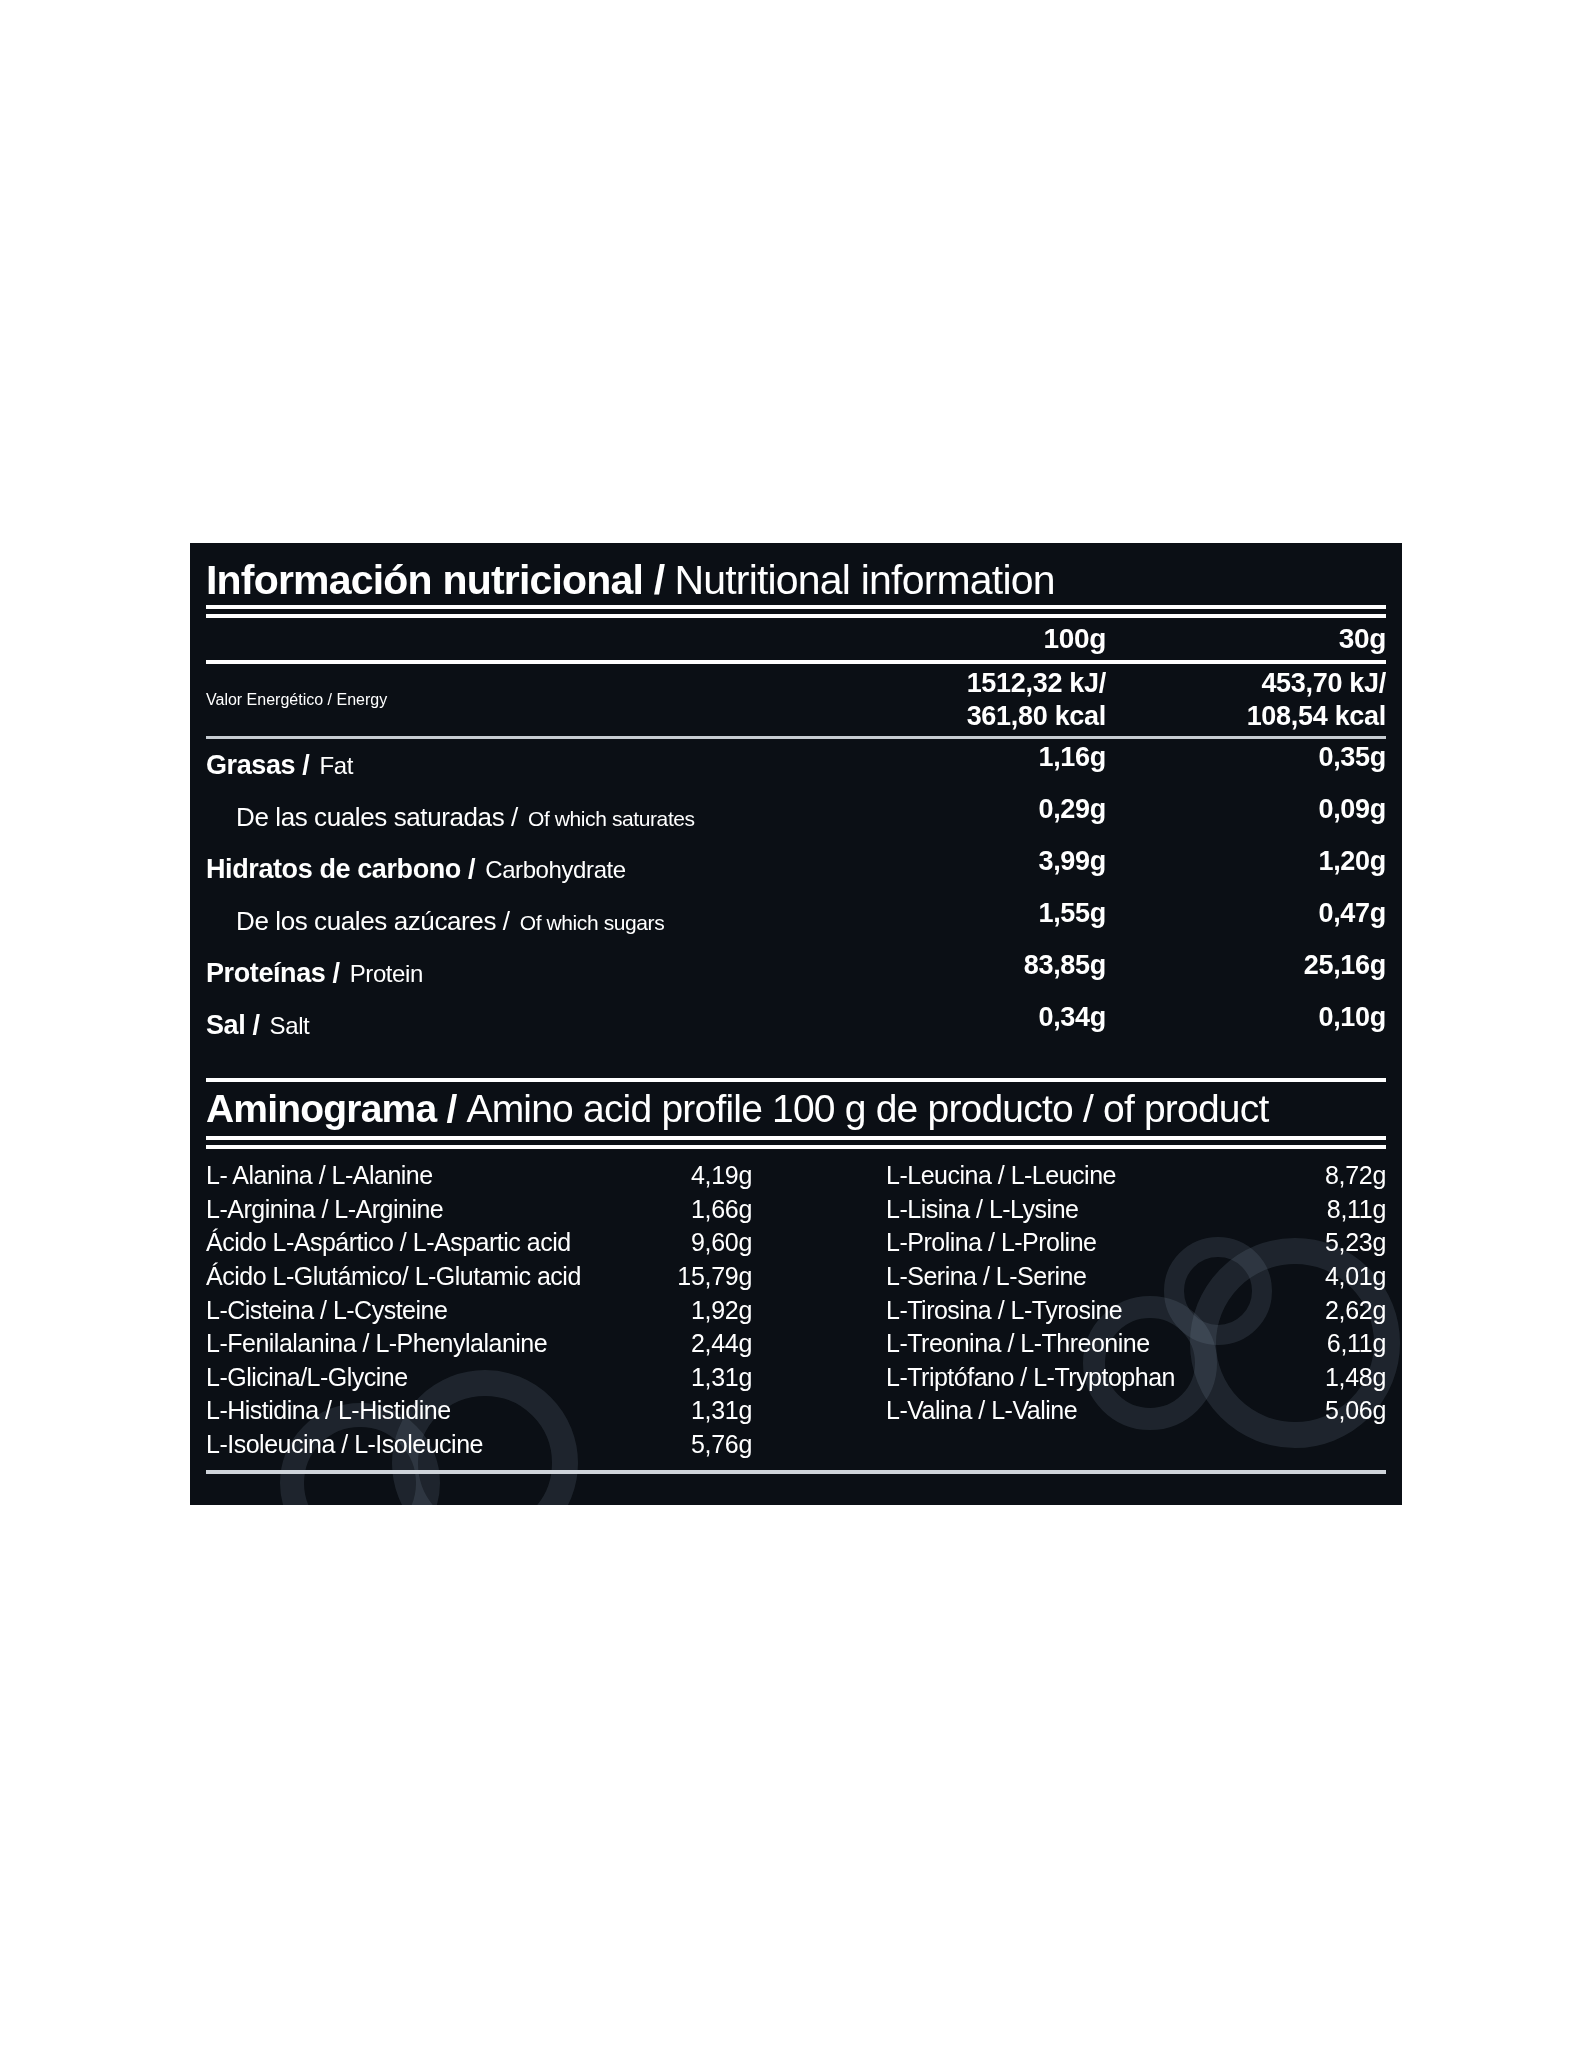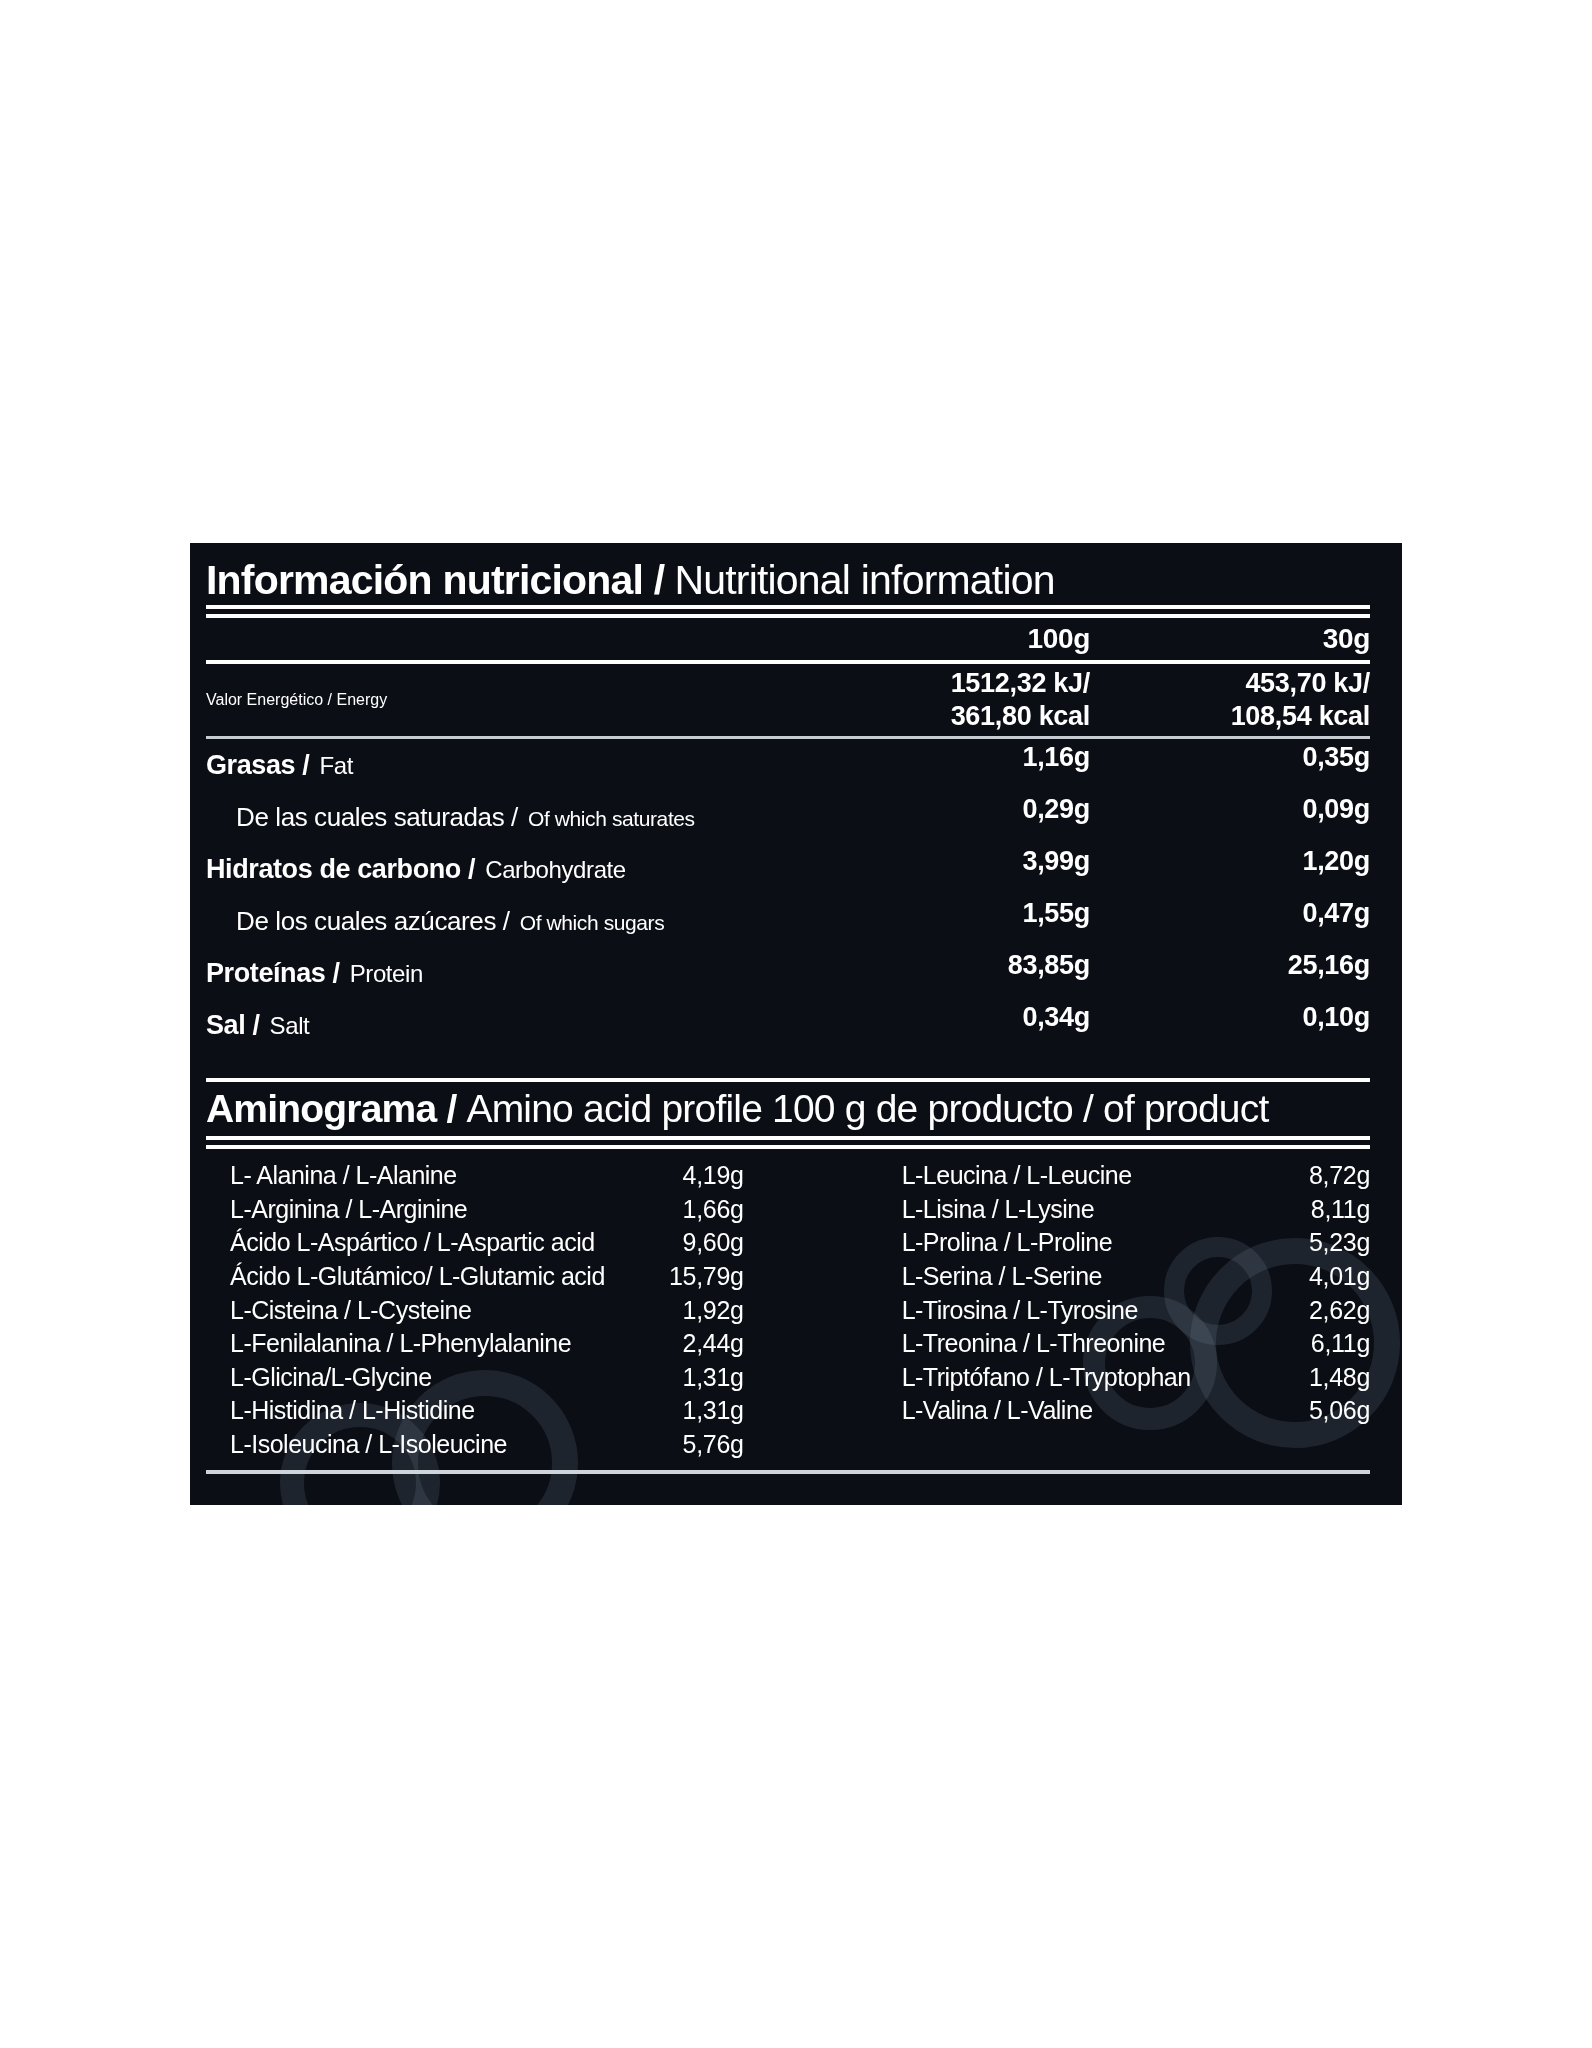--- a/index.html
+++ b/index.html
@@ -8,21 +8,21 @@
     background:#ffffff;
     font-family:"Liberation Sans", sans-serif;
     position:relative;
     overflow:hidden;
   }
   .panel{
     position:absolute;
     left:190px;top:543px;
     width:1212px;height:962px;
     box-sizing:border-box;
-    padding:12px 32px 0 16px;
+    padding:12px 16px 0 16px;
     background:#0b0f15;
     color:#ffffff;
     overflow:hidden;
   }
   .wm{position:absolute;pointer-events:none;}
   .title{
     font-size:41px;
     letter-spacing:-0.8px;
     white-space:nowrap;
     height:50px;
@@ -82,21 +82,21 @@
     position:relative;z-index:2;
   }
   .amino-col{display:flex;flex-direction:column;}
   .amino-col.left{width:546px;margin-right:134px;}
   .amino-col.right{width:500px;}
   .arow{
     display:flex;justify-content:space-between;align-items:center;
     height:33.6px;
     white-space:nowrap;
   }
-  .arow .aname{font-weight:400;font-size:25px;letter-spacing:-0.5px;margin-left:24px;}
+  .arow .aname{font-weight:400;font-size:25px;letter-spacing:-0.5px;}
   .arow .aval{font-weight:400;font-size:25px;letter-spacing:-0.3px;}
   .bottom-rule{margin-top:9px;}
   svg.wm-svg circle{fill:none;stroke:rgba(150,170,190,0.14);}
 </style>
 </head>
 <body>
 
 <div class="panel">
 
   <div class="wm" style="left:850px;top:660px;width:380px;height:260px;">

